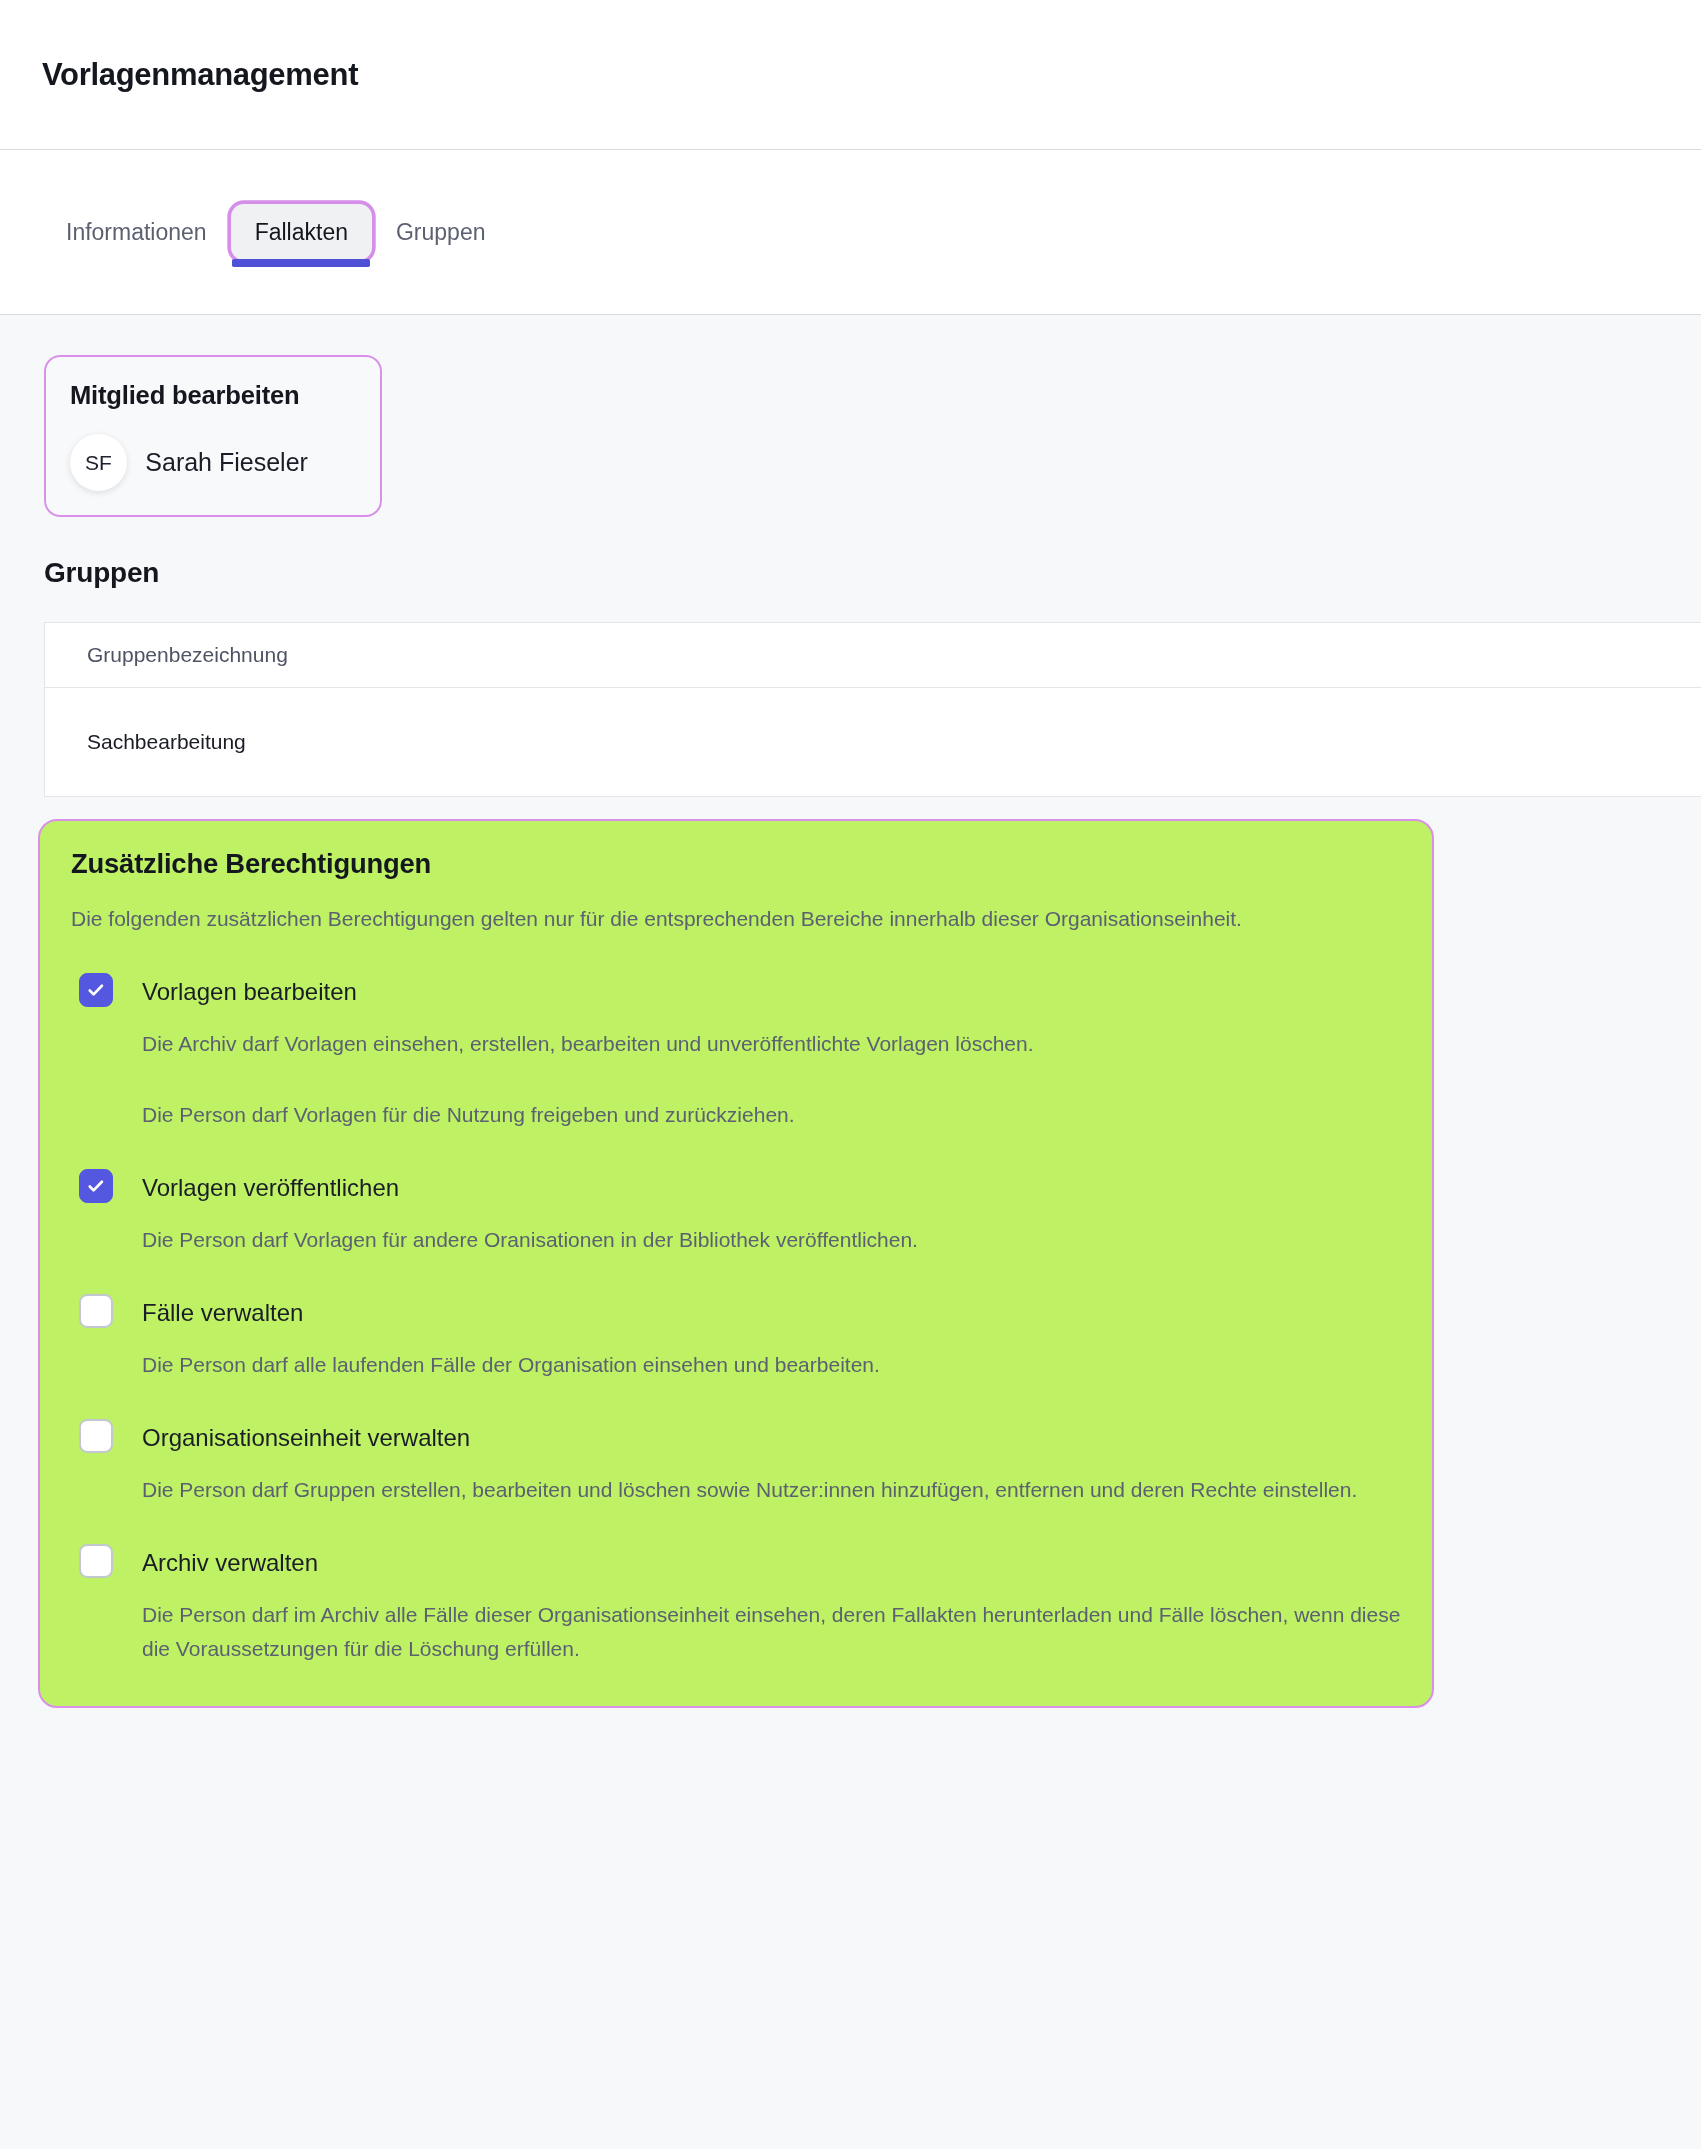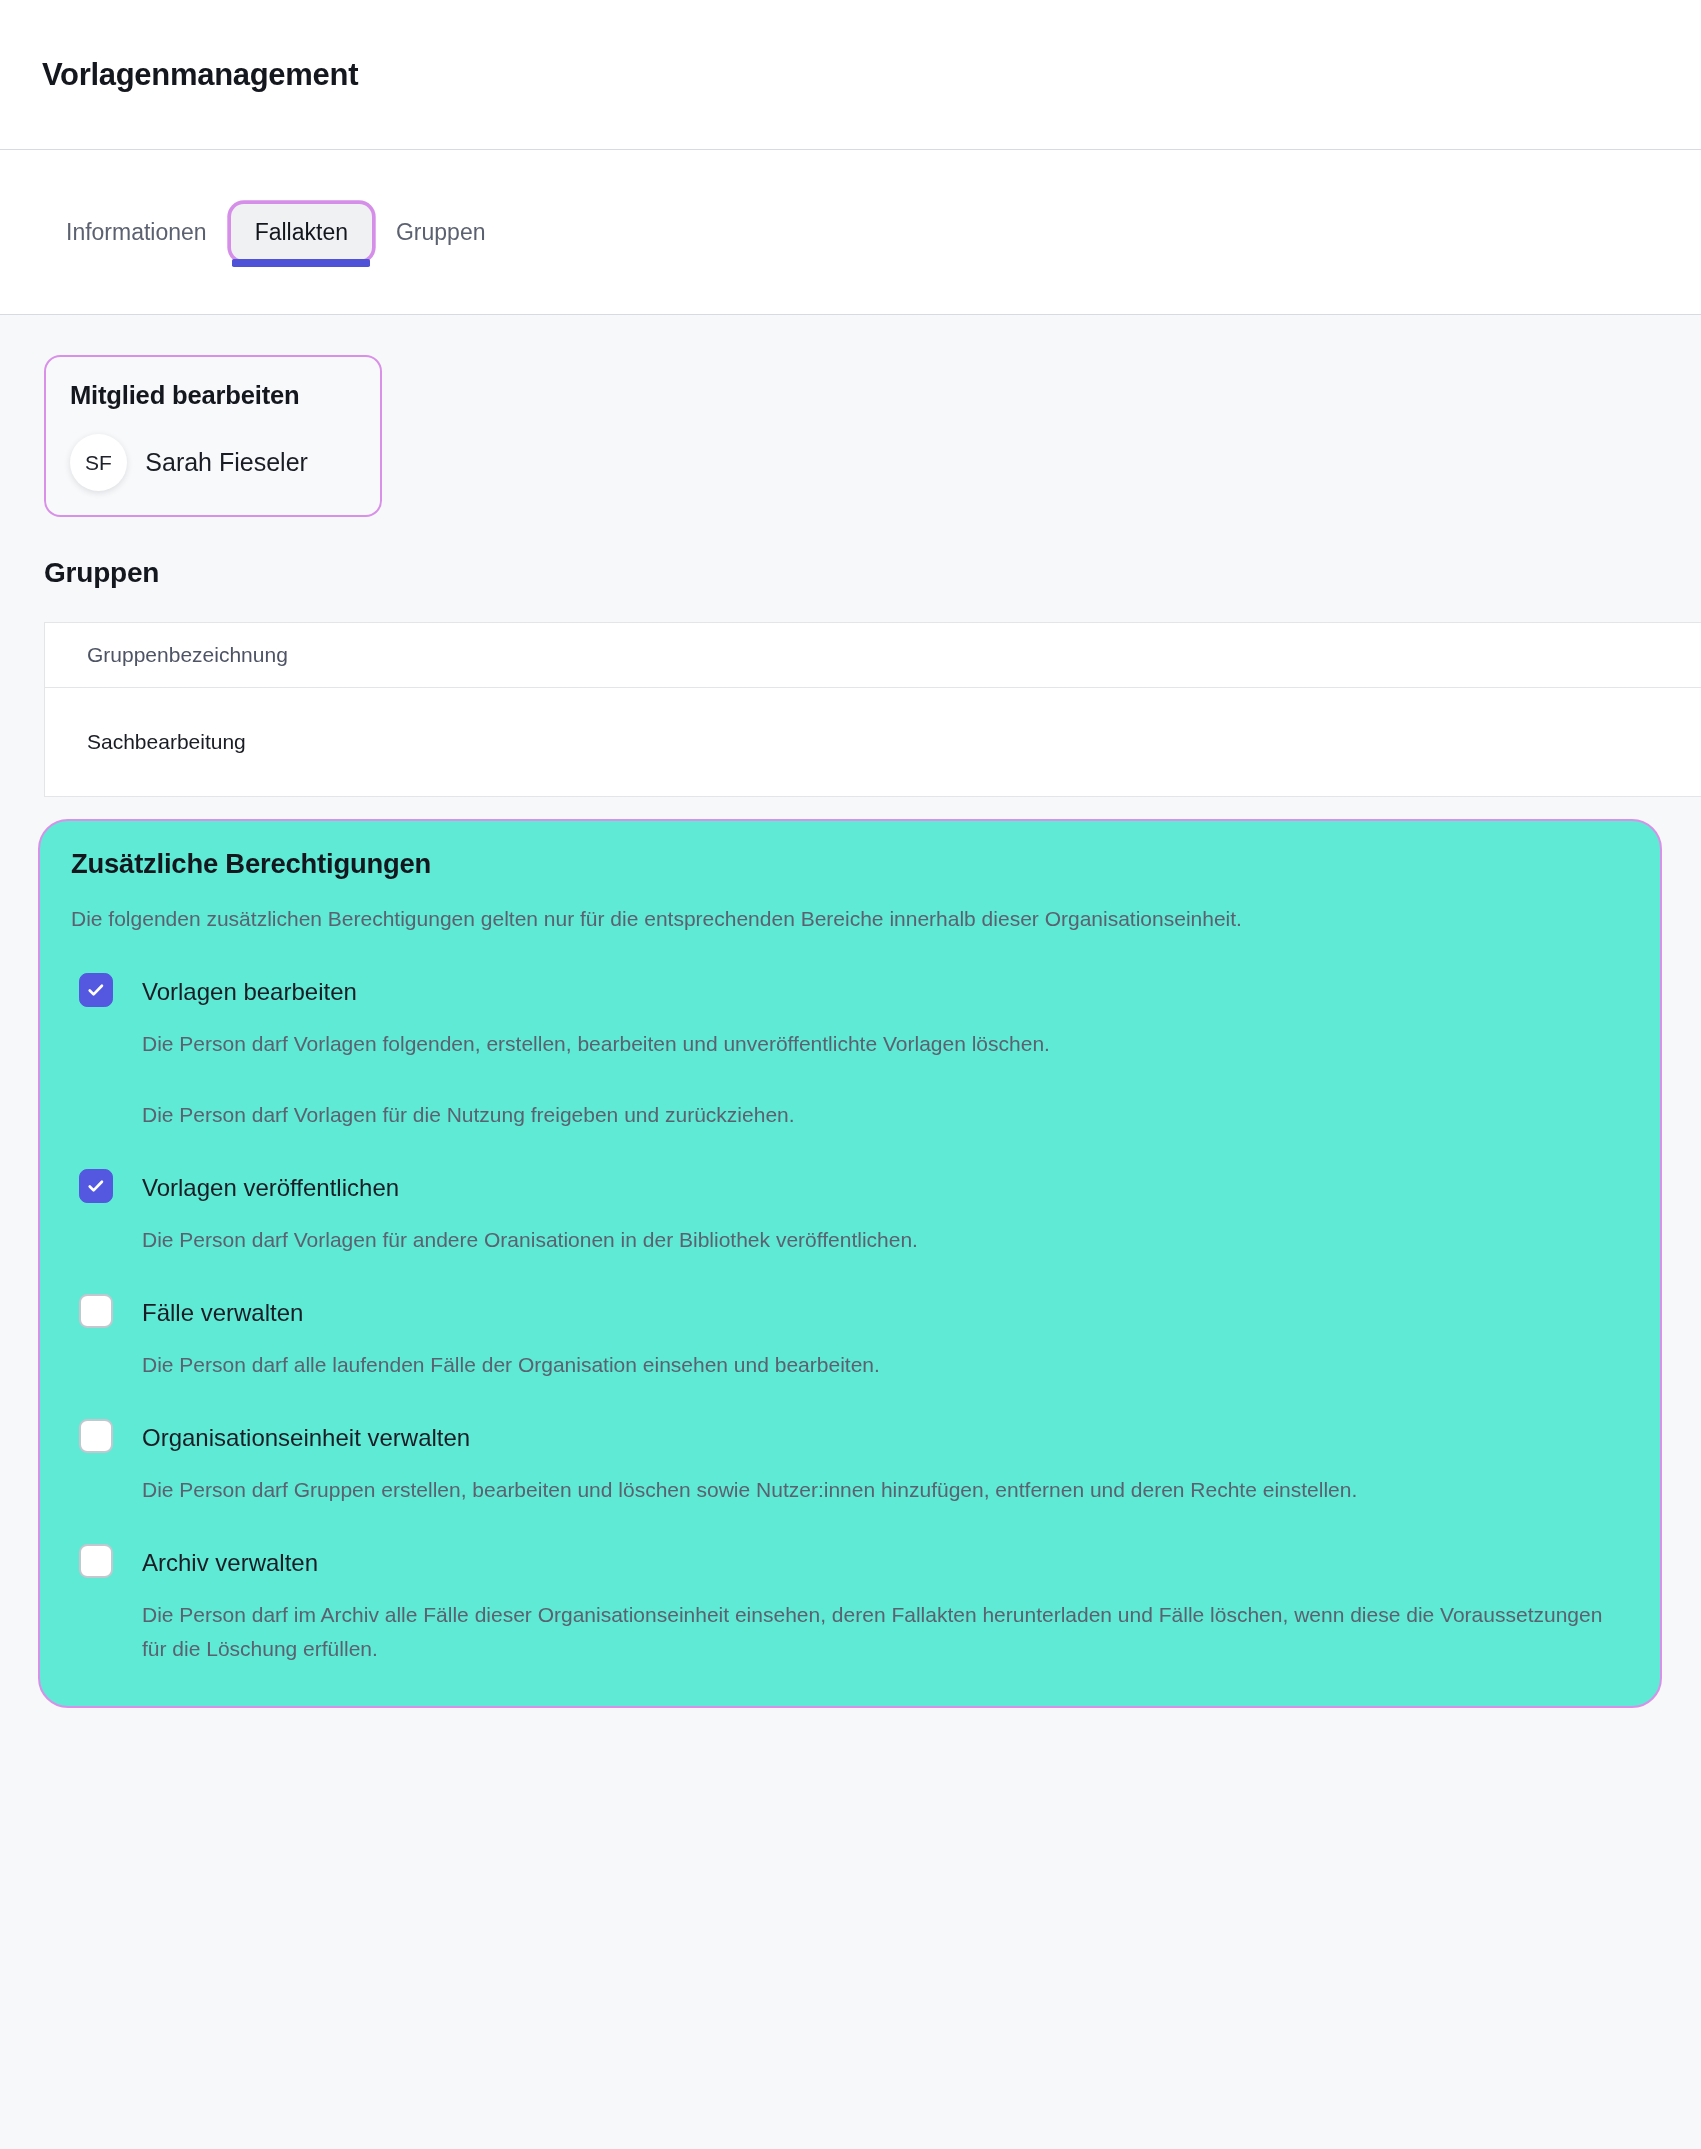--- a/index.html
+++ b/index.html
@@ -149,25 +149,25 @@
     display: flex;
     align-items: center;
     padding-left: 42px;
     font-size: 21px;
     color: #1b1d26;
   }
 
   
   .perm-panel {
     margin: 22px 0 0 38px;
-    width: 1624px;
+    width: 1396px;
     box-sizing: border-box;
     border: 2.7px solid #d890e8;
-    border-radius: 30px;
-    background: #5eead4;
+    border-radius: 19px;
+    background: #bef264;
     padding: 27.4px 31px 40px 31px;
   }
   .perm-title {
     font-size: 27.4px;
     font-weight: bold;
     color: #15171f;
     margin: 0 0 24px 0;
     letter-spacing: -0.2px;
   }
   .perm-subtitle {
@@ -259,21 +259,21 @@
 
     <div class="perm-item">
       <div class="perm-row">
         <div class="cbox checked">
           <svg width="20" height="20" viewBox="0 0 24 24" aria-hidden="true">
               <path d="M4.5 12.6l4.6 4.6 10-10.3" fill="none" stroke="#ffffff" stroke-width="3.2" stroke-linecap="round" stroke-linejoin="round"></path>
             </svg>
         </div>
         <div class="perm-label">Vorlagen bearbeiten</div>
       </div>
-      <div class="perm-desc">Die Person darf Vorlagen folgenden, erstellen, bearbeiten und unveröffentlichte Vorlagen löschen.</div>
+      <div class="perm-desc">Die Archiv darf Vorlagen einsehen, erstellen, bearbeiten und unveröffentlichte Vorlagen löschen.</div>
     </div>
 
     <div class="perm-item">
       <div class="perm-desc">Die Person darf Vorlagen für die Nutzung freigeben und zurückziehen.</div>
     </div>
 
     <div class="perm-item">
       <div class="perm-row">
         <div class="cbox checked">
           <svg width="20" height="20" viewBox="0 0 24 24" aria-hidden="true">

